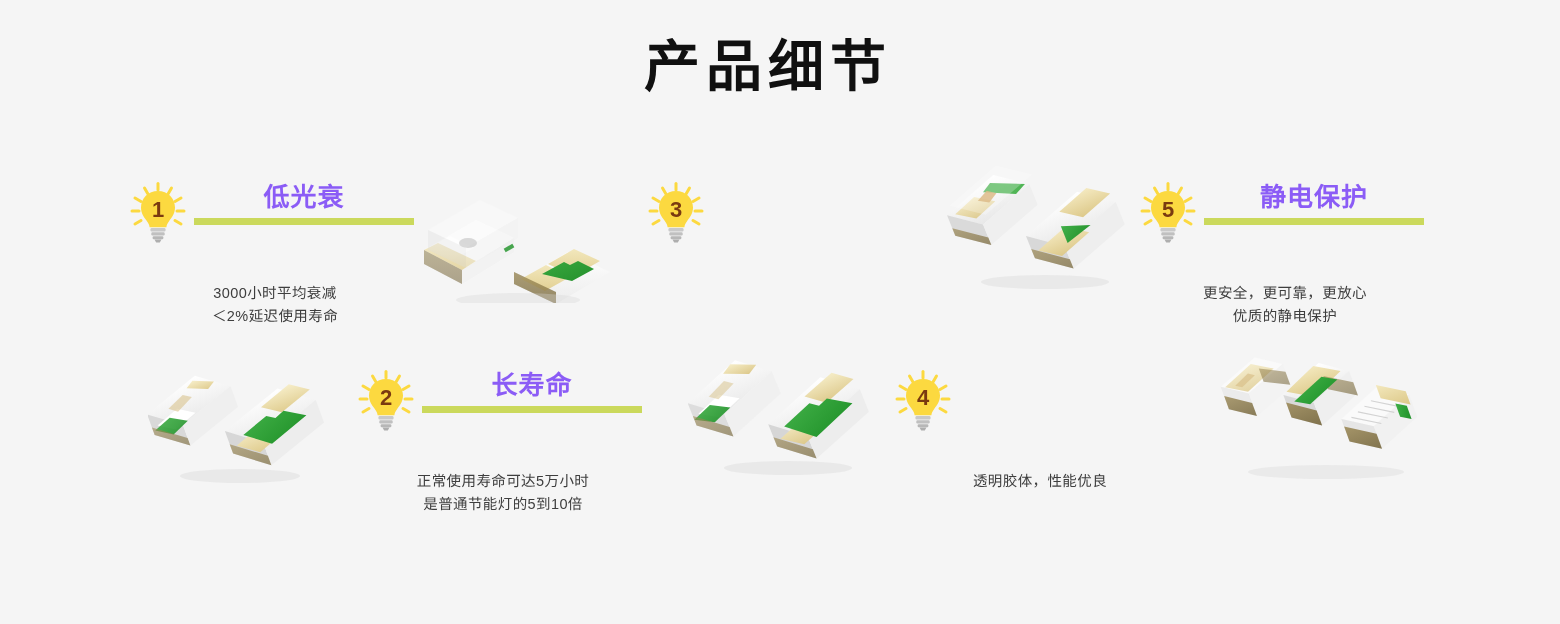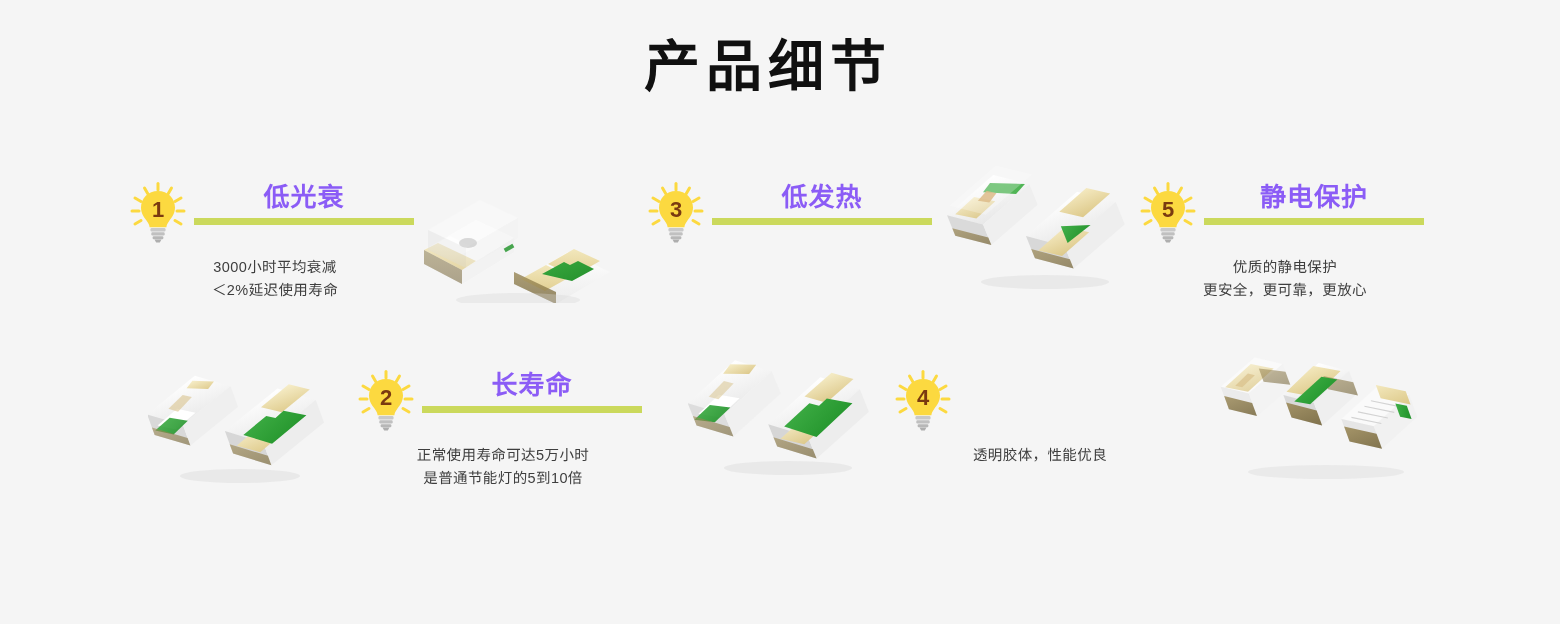--- a/index.html
+++ b/index.html
@@ -72,21 +72,21 @@
     white-space: nowrap;
   }
   .title-underline {
     margin-top: 4px;
     width: 100%;
     height: 7px;
     background: #cbd95c;
   }
 
   .feature-desc {
-    margin-top: 8px;
+    margin-top: 34px;
     width: 290px;
     text-align: center;
     font-size: 14.5px;
     line-height: 23px;
     color: #3e3e3e;
     letter-spacing: 0.4px;
   }
 
   
   .product {
@@ -198,24 +198,20 @@
             <line x1="51" y1="42" x2="45" y2="38.5"></line>
           </g>
           <path d="M28 9 C18.2 9 11 16.2 11 25.6 C11 31.6 14.2 35.6 16.8 39 C18.6 41.3 19.4 43.2 19.6 45.2 L36.4 45.2 C36.6 43.2 37.4 41.3 39.2 39 C41.8 35.6 45 31.6 45 25.6 C45 16.2 37.8 9 28 9 Z" fill="#fcd940"></path>
           <rect x="20.5" y="46" width="15" height="3.4" rx="1.2" fill="#c9c9c9"></rect>
           <rect x="21.3" y="50.2" width="13.4" height="3.2" rx="1.2" fill="#c0c0c0"></rect>
           <rect x="22.6" y="54.2" width="10.8" height="3" rx="1.2" fill="#b7b7b7"></rect>
           <path d="M24.5 57.6 L31.5 57.6 L29.8 60.4 L26.2 60.4 Z" fill="#aeaeae"></path>
           <text x="28" y="35" text-anchor="middle" font-family="Liberation Sans, sans-serif" font-size="22" font-weight="bold" fill="#7a3a10">3</text>
         </svg>
       </div>
-      <div class="title-wrap">
-        <div class="feature-title">低发热</div>
-        <div class="title-underline"></div>
-      </div>
     </div>
   </div>
 
   <div class="product" style="left:945px; top:160px;">
     <svg viewBox="0 0 190 130" width="190" height="130">
       <defs>
         <linearGradient id="gold2" x1="0" y1="0" x2="0" y2="1">
           <stop offset="0" stop-color="#f4e9c0"></stop>
             <stop offset="1" stop-color="#ddc98a"></stop>
         </linearGradient>
@@ -279,22 +275,22 @@
           <path d="M24.5 57.6 L31.5 57.6 L29.8 60.4 L26.2 60.4 Z" fill="#aeaeae"></path>
           <text x="28" y="35" text-anchor="middle" font-family="Liberation Sans, sans-serif" font-size="22" font-weight="bold" fill="#7a3a10">5</text>
         </svg>
       </div>
       <div class="title-wrap">
         <div class="feature-title">静电保护</div>
         <div class="title-underline"></div>
       </div>
     </div>
     <div class="feature-desc">
+      <div>更安全，更可靠，更放心</div>
       <div>优质的静电保护</div>
-      <div>更安全，更可靠，更放心</div>
     </div>
   </div>
 
   <div class="product" style="left:148px; top:368px;">
     <svg viewBox="0 0 180 115" width="180" height="115">
       <defs>
         <linearGradient id="gold3" x1="0" y1="0" x2="0" y2="1">
           <stop offset="0" stop-color="#f6edc8"></stop>
             <stop offset="1" stop-color="#e0cd90"></stop>
         </linearGradient>

